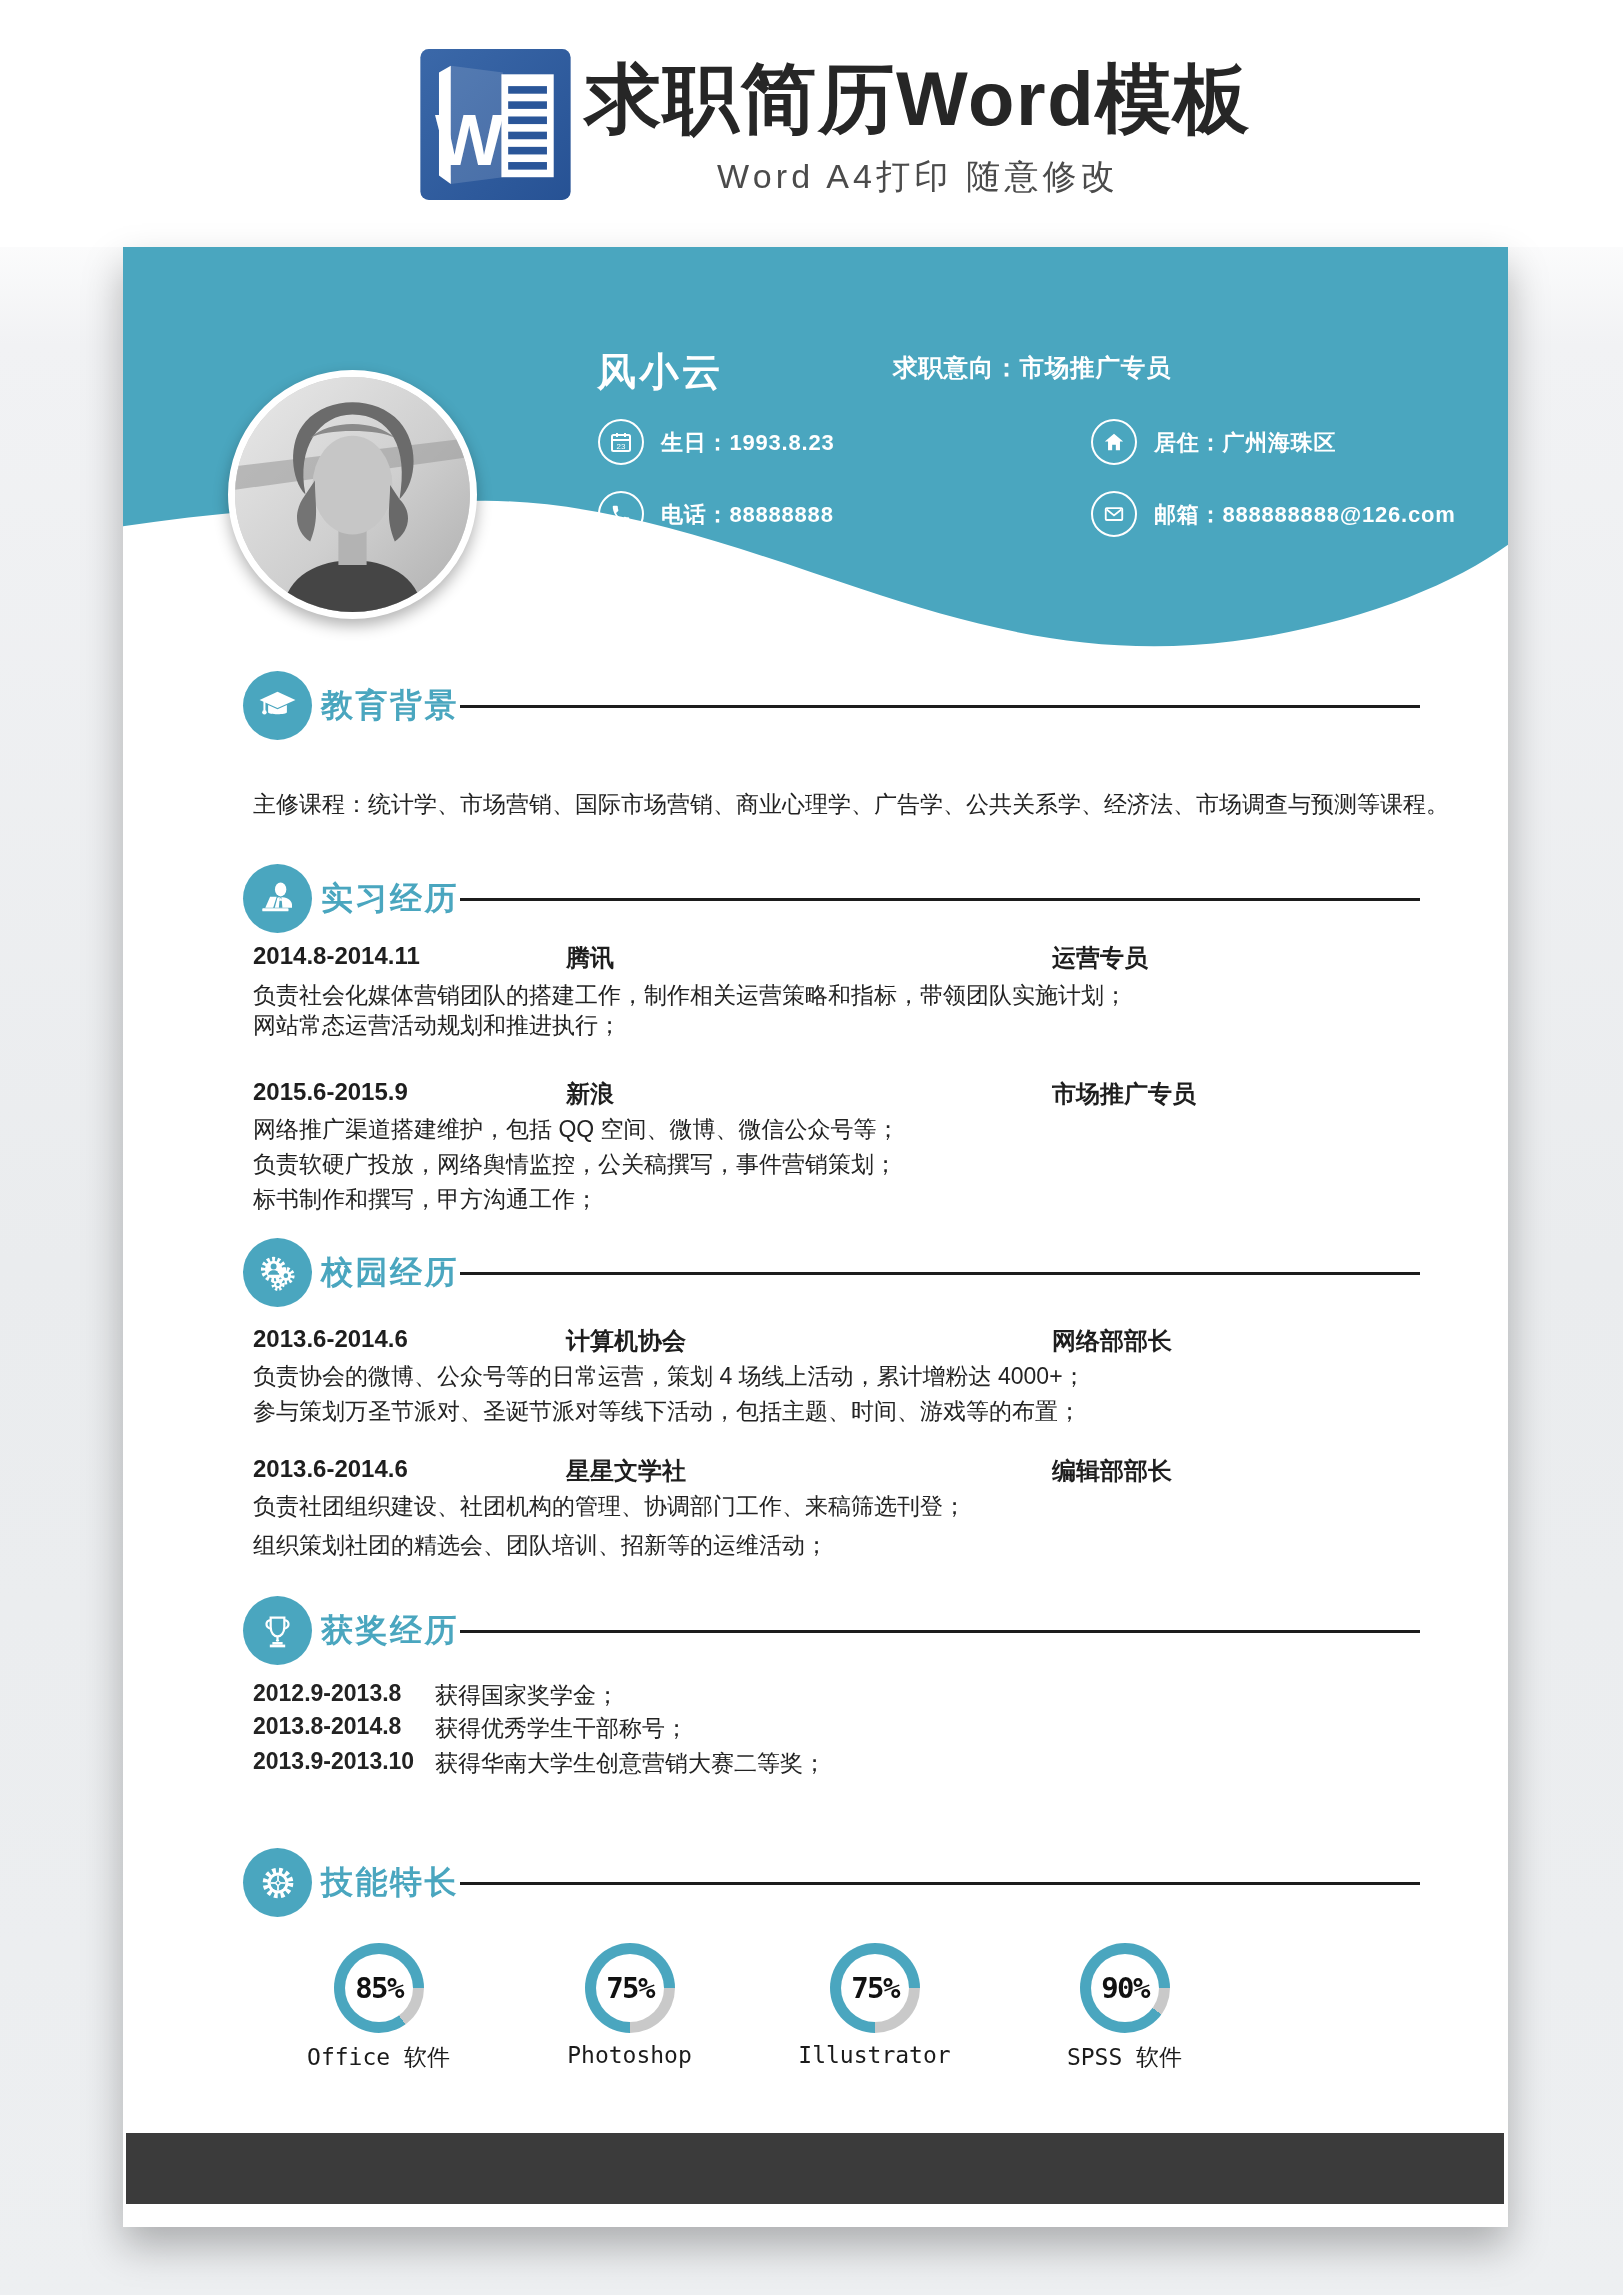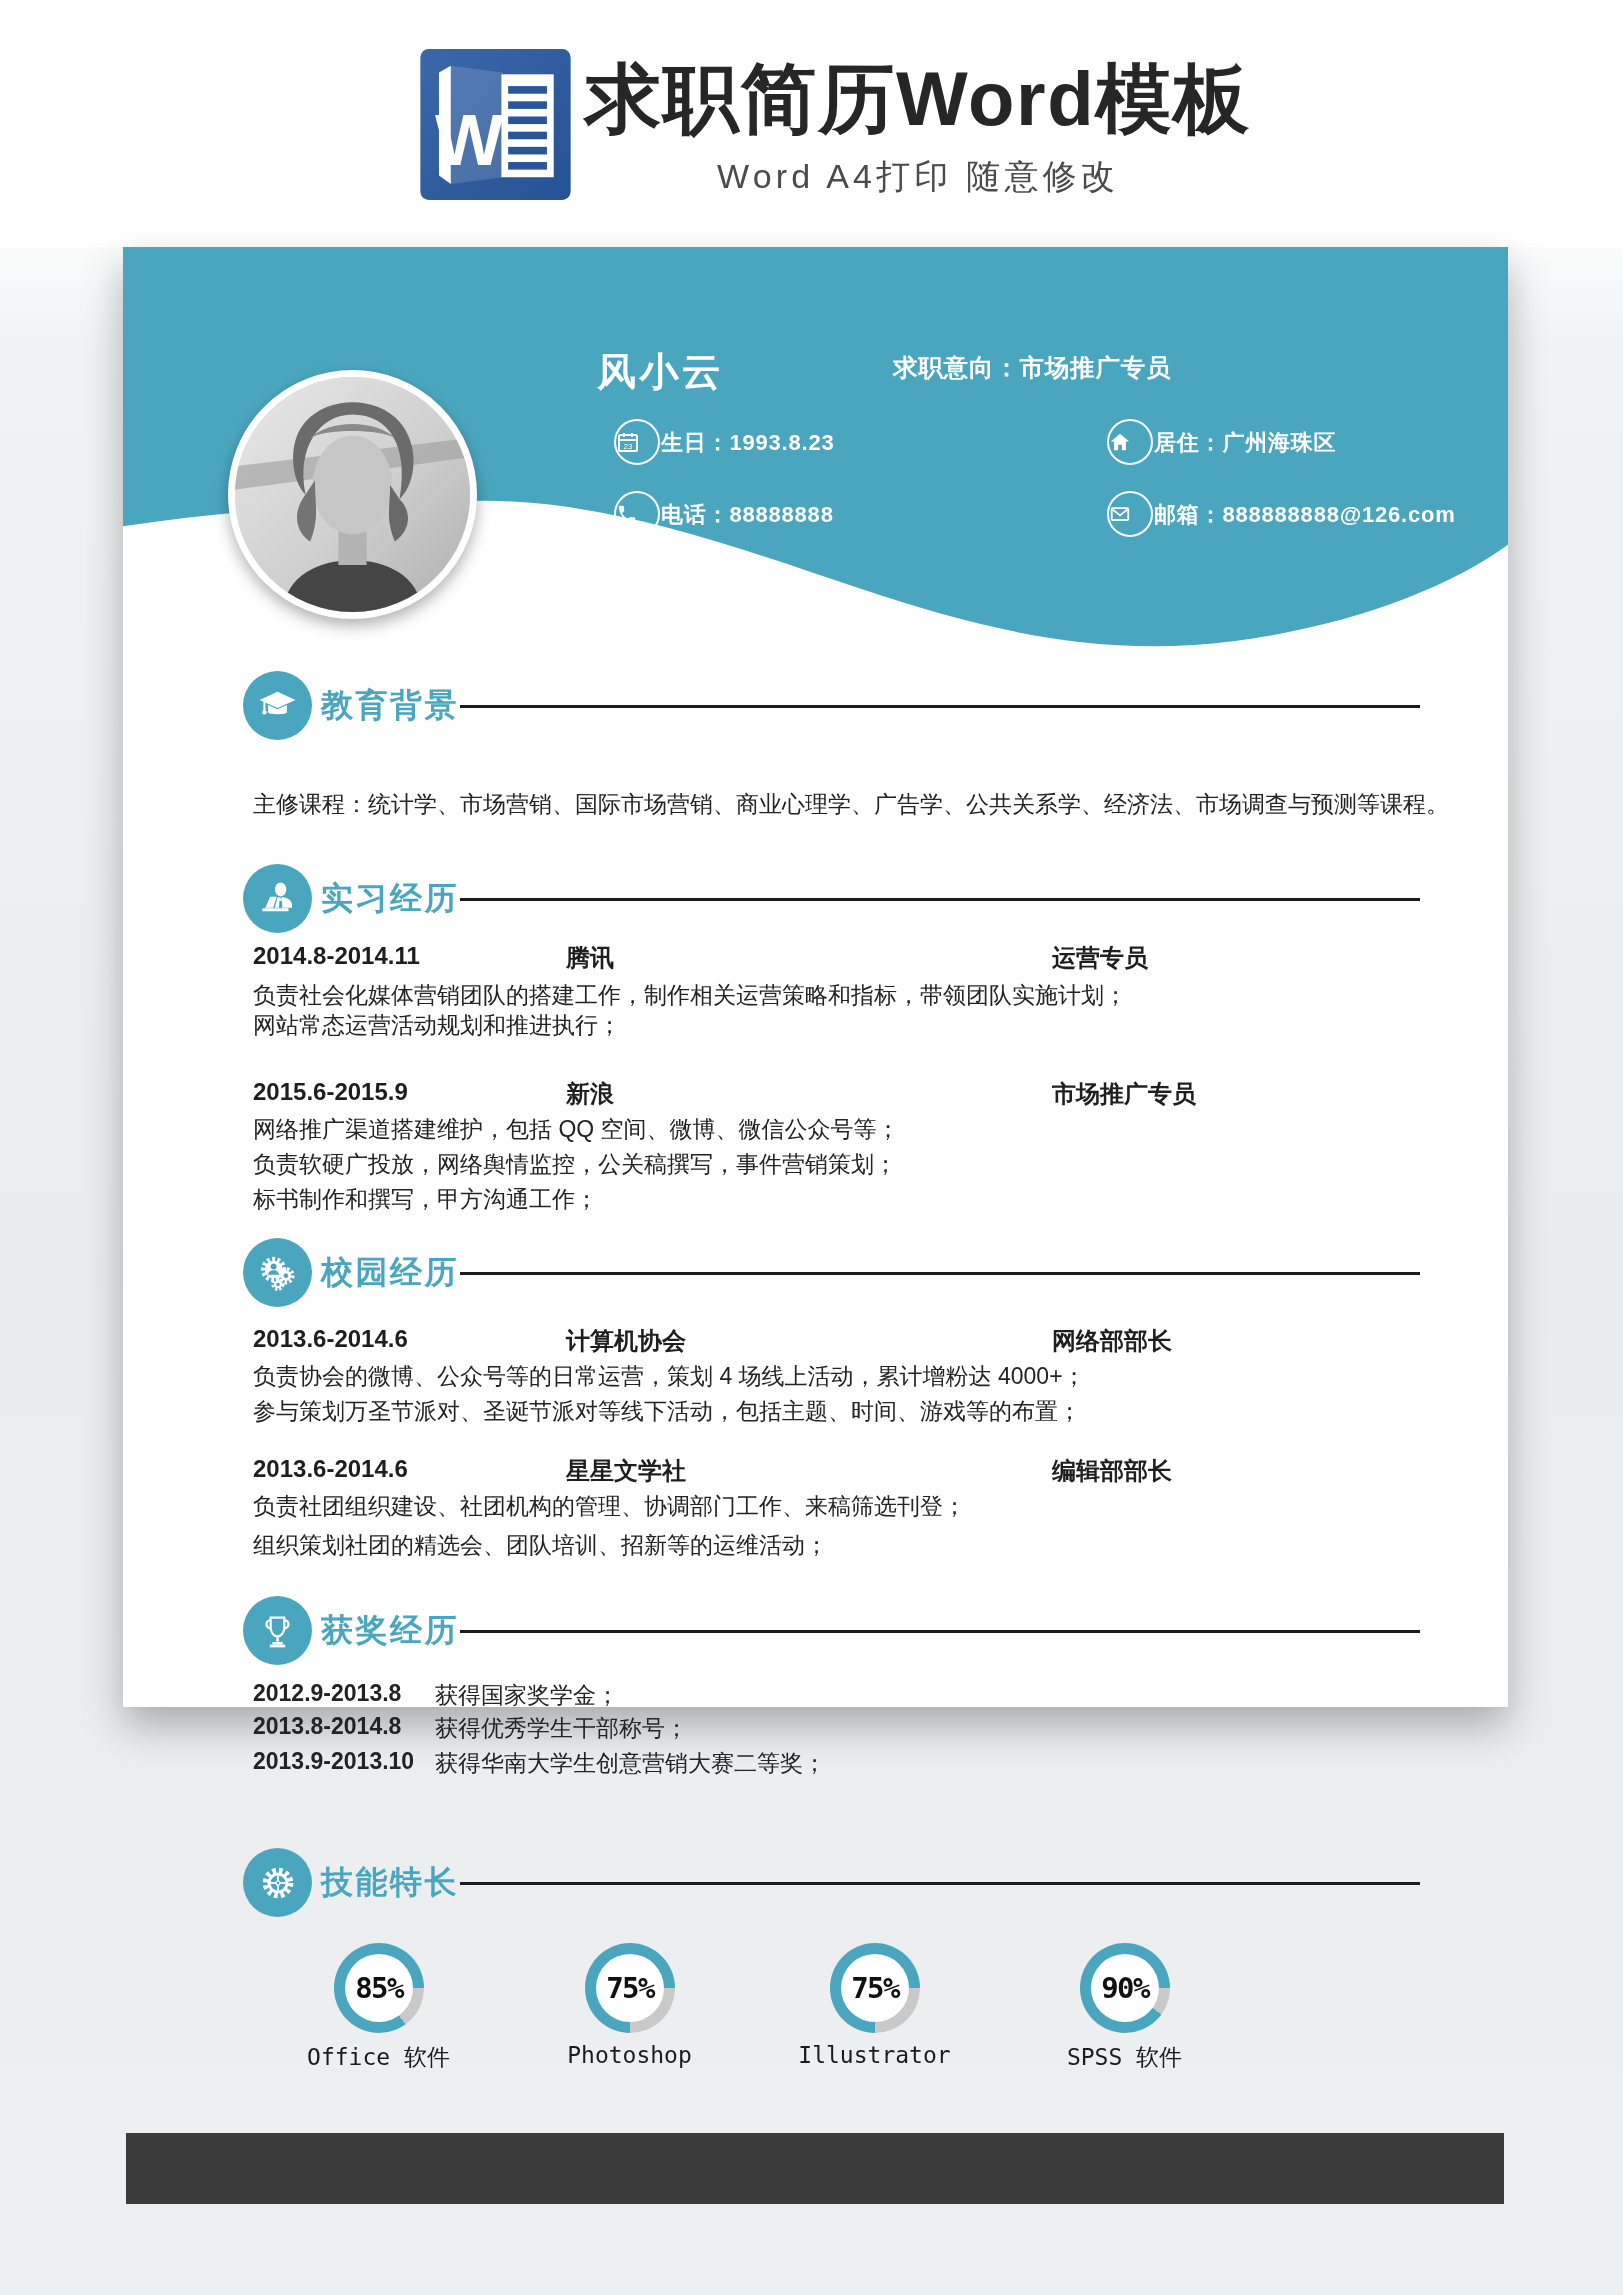--- a/index.html
+++ b/index.html
@@ -15,35 +15,35 @@
   .banner-title{
     position:absolute;left:550px;top:56px;width:736px;text-align:center;
     font-size:76px;line-height:85px;font-weight:700;color:#262626;letter-spacing:1.7px;white-space:nowrap;
   }
   .banner-sub{
     position:absolute;left:550px;top:154px;width:736px;text-align:center;
     font-size:34px;font-weight:500;color:#4b4b4b;letter-spacing:4.2px;white-space:nowrap;
   }
   
   .card{
-    position:absolute;left:123px;top:247px;width:1385px;height:1460px;background:#ffffff;
+    position:absolute;left:123px;top:247px;width:1385px;height:1980px;background:#ffffff;
     box-shadow:0 18.6px 38px rgba(0,0,0,.28);
   }
   .wave{position:absolute;left:0;top:0;width:1385px;height:440px;}
   .photo{
     position:absolute;left:105px;top:123px;width:235px;height:235px;border-radius:50%;
     border:7.6px solid #ffffff;overflow:hidden;box-shadow:0 6.8px 15px rgba(0,0,0,.30);
     background:#cfcfcf;
   }
   .name{position:absolute;left:474px;top:98px;font-size:39px;font-weight:700;color:#ffffff;letter-spacing:3.4px;}
   .intent{position:absolute;left:770px;top:104px;font-size:24.5px;font-weight:700;color:#ffffff;letter-spacing:0.8px;}
   .contact{position:absolute;height:47px;}
   .contact .cic{
-    position:absolute;left:16px;top:0;width:42px;height:42px;border:2.5px solid #ffffff;border-radius:50%;
-    display:flex;align-items:center;
+    position:absolute;left:0;top:0;width:42px;height:42px;border:2.5px solid #ffffff;border-radius:50%;
+    display:flex;align-items:center;justify-content:center;
   }
   .contact .clb{position:absolute;left:63px;top:9.3px;font-size:22px;font-weight:700;color:#ffffff;white-space:nowrap;letter-spacing:0.8px;}
   
   .sec-h{position:absolute;left:120px;width:1201px;height:69px;}
   .sec-h .ic{
     position:absolute;left:0;top:0;width:69px;height:69px;border-radius:50%;background:#4aa6bf;
     display:flex;align-items:center;justify-content:center;
   }
   .sec-h .tt{position:absolute;left:78px;top:0;line-height:69px;font-size:32px;font-weight:700;color:#4aa6bf;letter-spacing:2.5px;white-space:nowrap;}
   .sec-h .rule{position:absolute;left:217px;top:34px;width:960px;height:2.5px;background:#1c1c1c;}

